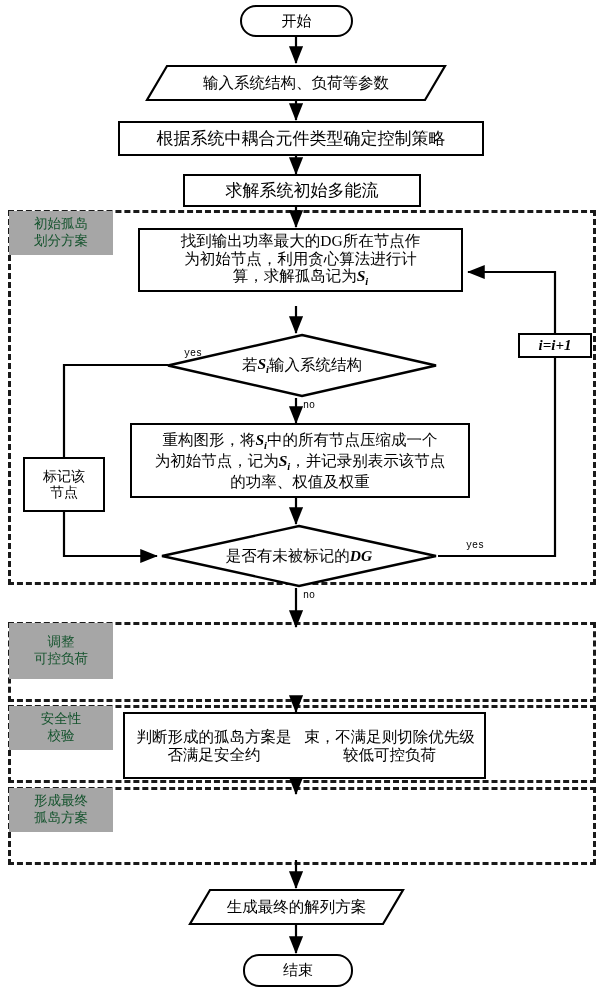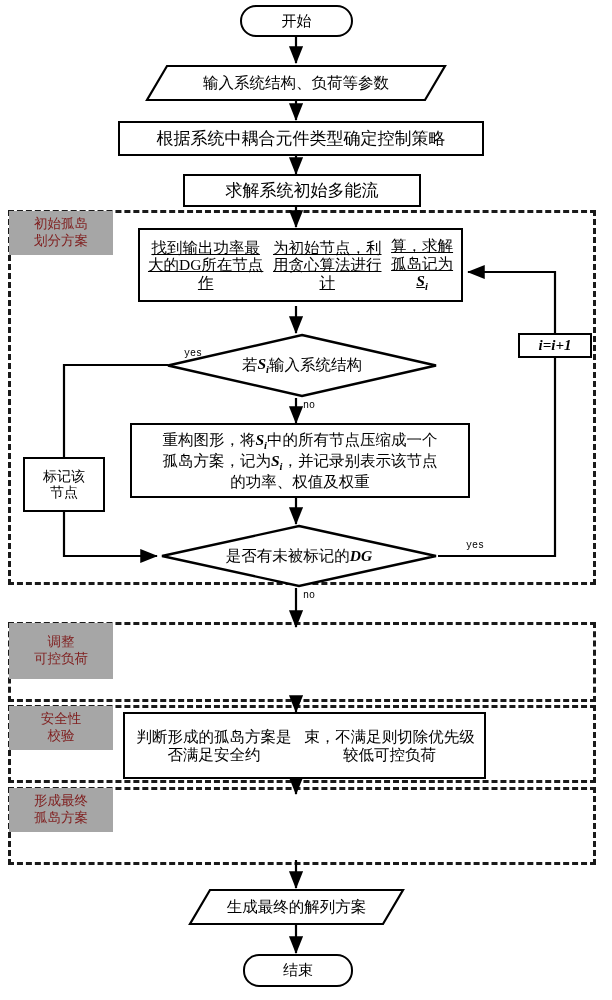--- a/index.html
+++ b/index.html
@@ -74,21 +74,21 @@
     width: 100%; height: 100%;
     display: flex;
     align-items: center;
     justify-content: center;
     font-size: 15.5px;
   }
   
   .sect-label {
     position: absolute;
     background: #a6a6a6;
-    color: #7f1d1d;
+    color: #14532d;
     font-size: 13.5px;
     line-height: 1.25;
     display: flex;
     flex-direction: column;
     align-items: center;
     justify-content: center;
     text-align: center;
     z-index: 9;
   }
   
@@ -177,21 +177,21 @@
   </div>
 
   <div class="node process" style="left:118px; top:121px; width:366px; height:35px;">
     <span>根据系统中耦合元件类型确定控制策略</span>
   </div>
 
   <div class="node process" style="left:183px; top:174px; width:238px; height:33px;">
     <span>求解系统初始多能流</span>
   </div>
 
-  <div class="node process-multi" style="left:138px; top:228px; width:325px; height:74px; flex-direction:row;text-decoration:underline;">
+  <div class="node process-multi" style="left:138px; top:228px; width:325px; height:64px; flex-direction:column;">
     <div>找到输出功率最大的DG所在节点作</div>
     <div>为初始节点，利用贪心算法进行计</div>
     <div>
       <span>算，求解孤岛记为</span><span class="var-i"><span>S</span><sub>i</sub></span>
     </div>
   </div>
 
   <div class="decision" style="left:166px; top:333px; width:272px; height:65px;">
     <svg width="272" height="65">
       <polygon points="136,2 270,32.5 136,63 2,32.5" fill="#fff" stroke="#000" stroke-width="2.4"></polygon>
@@ -210,21 +210,21 @@
   <div class="node small-box" style="left:23px; top:457px; width:82px; height:55px; flex-direction:column;">
     <div>标记该</div>
     <div>节点</div>
   </div>
 
   <div class="node process-multi" style="left:130px; top:423px; width:340px; height:75px; flex-direction:column;">
     <div>
       <span>重构图形，将</span><span class="var-i"><span>S</span><sub>i</sub></span><span>中的所有节点压缩成一个</span>
     </div>
     <div>
-      <span>孤岛方案，记为</span><span class="var-i"><span>S</span><sub>i</sub></span><span>，并记录别表示该节点</span>
+      <span>为初始节点，记为</span><span class="var-i"><span>S</span><sub>i</sub></span><span>，并记录别表示该节点</span>
     </div>
     <div>的功率、权值及权重</div>
   </div>
 
   <div class="decision" style="left:160px; top:524px; width:278px; height:64px;">
     <svg width="278" height="64">
       <polygon points="139,2 276,32 139,62 2,32" fill="#fff" stroke="#000" stroke-width="2.4"></polygon>
     </svg>
     <div class="dec-text">
       <span>是否有未被标记的</span>

